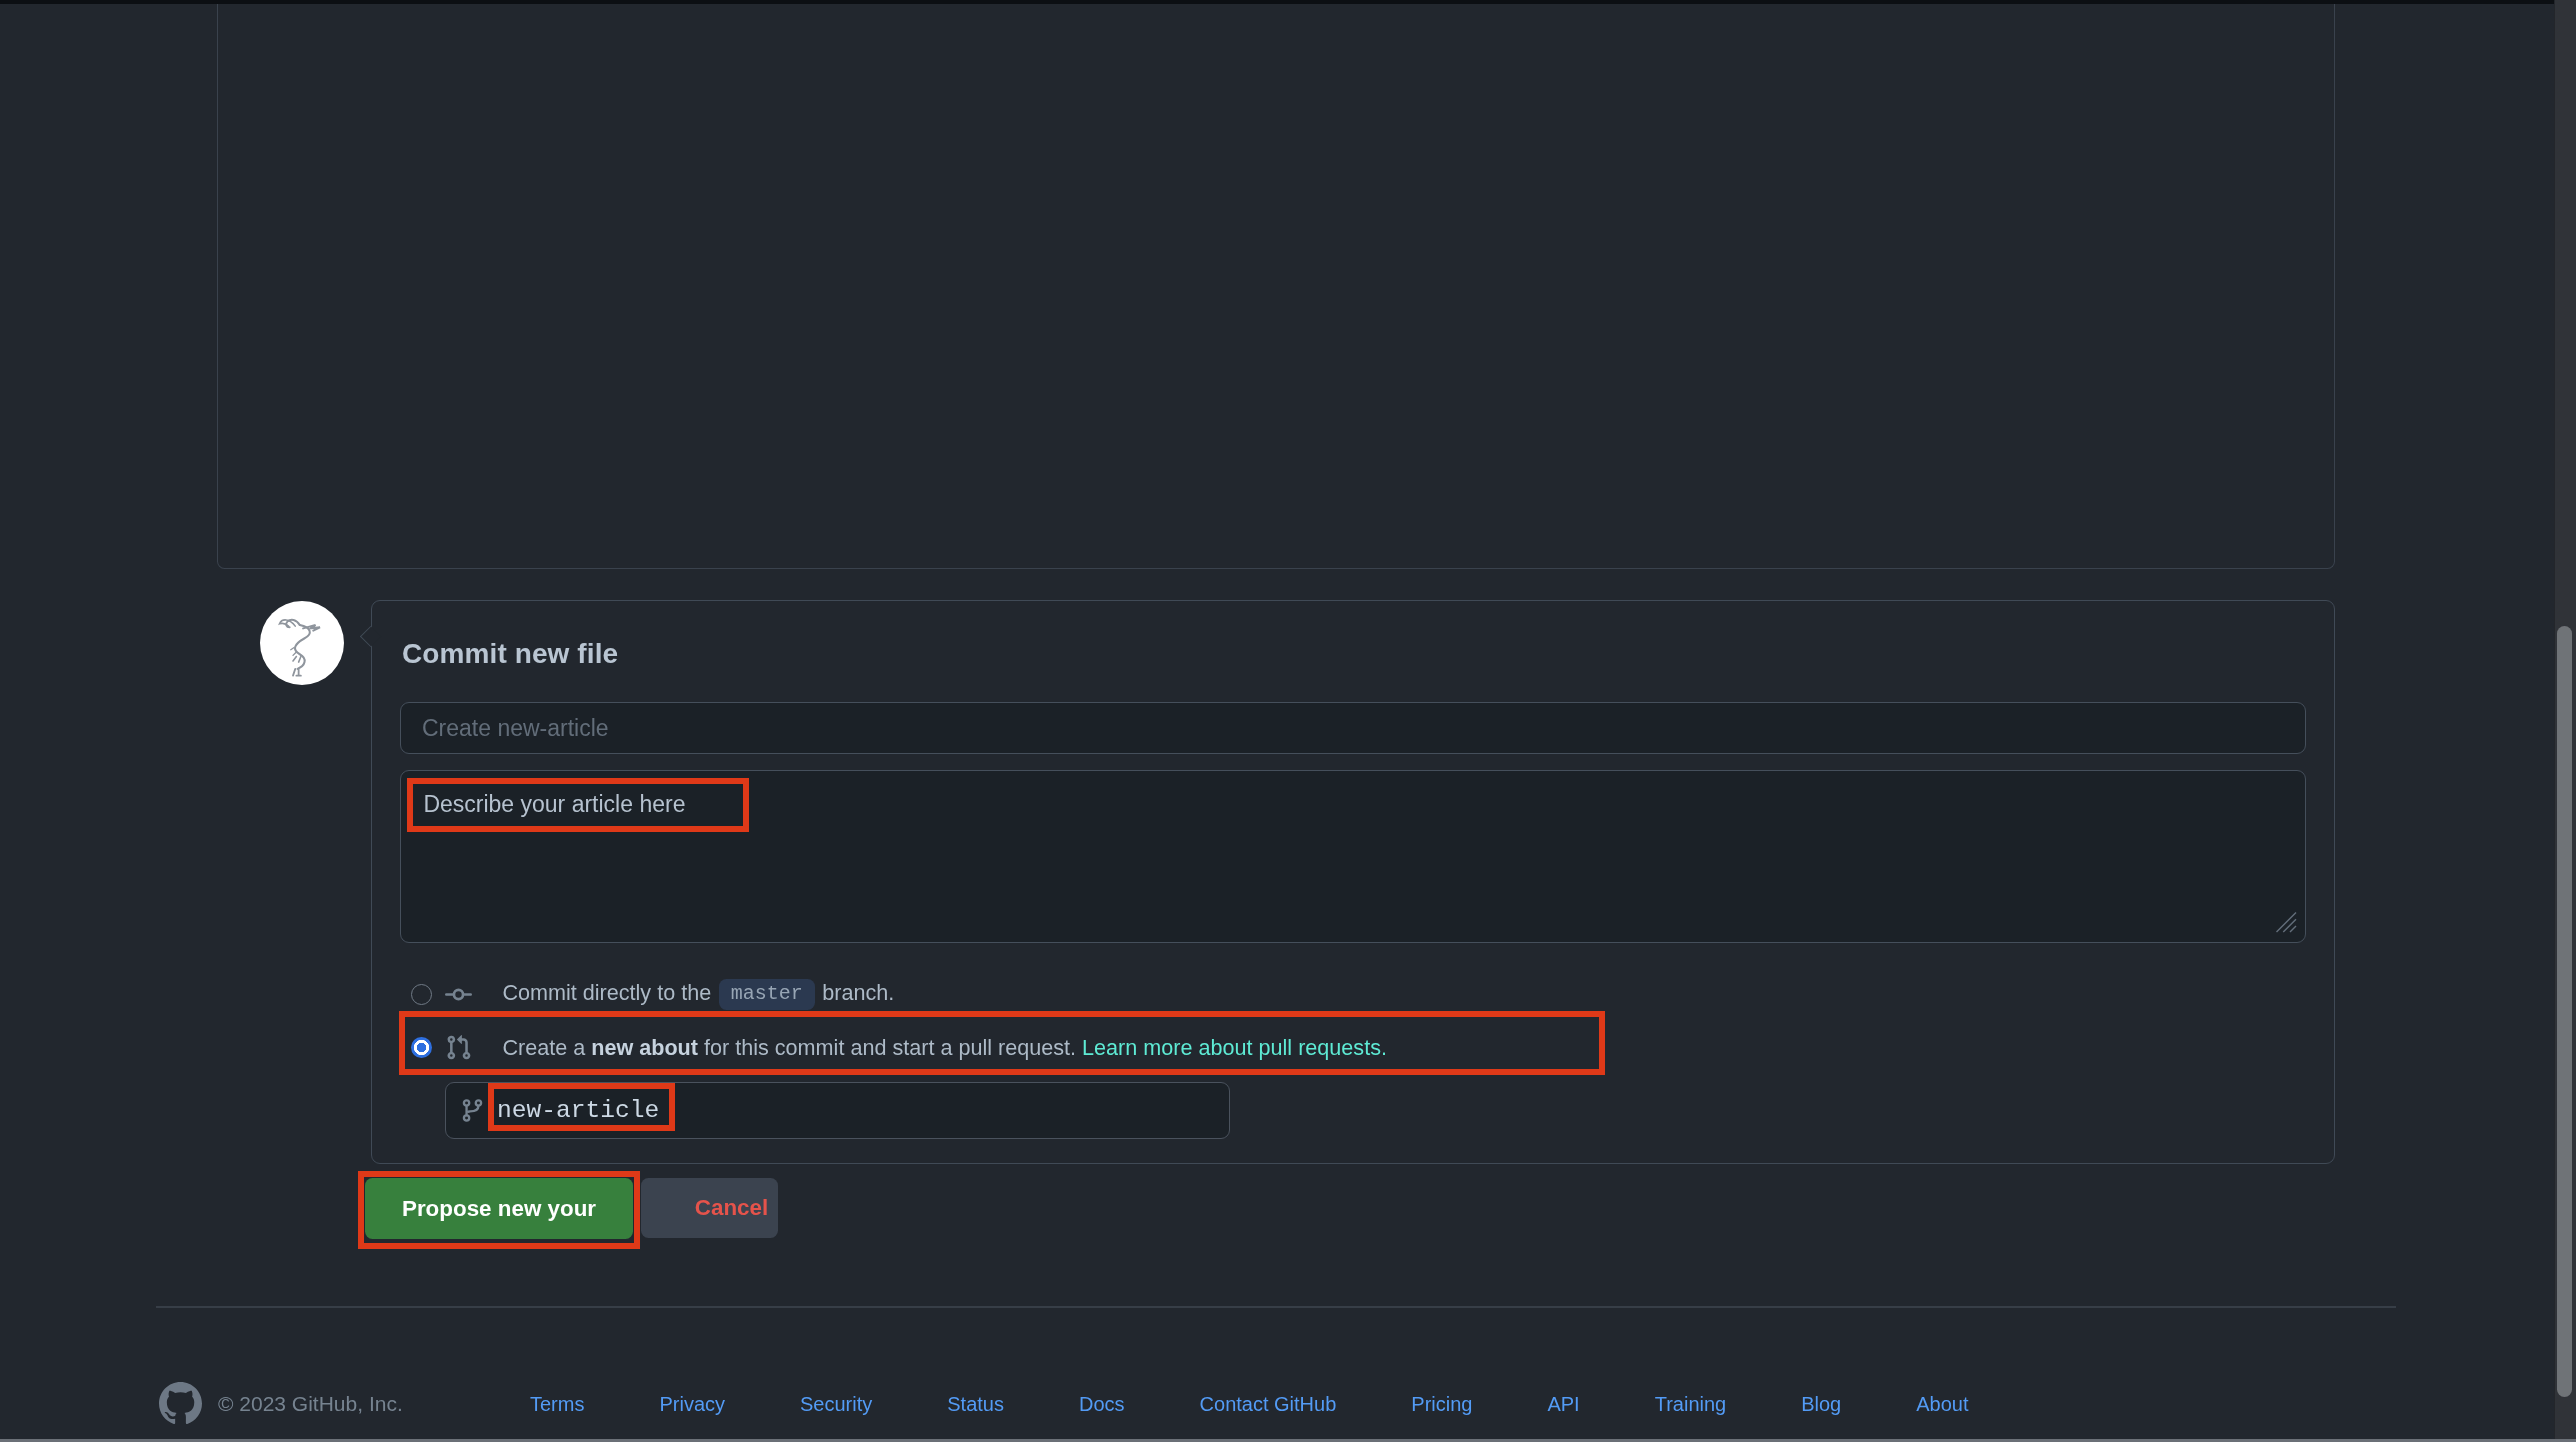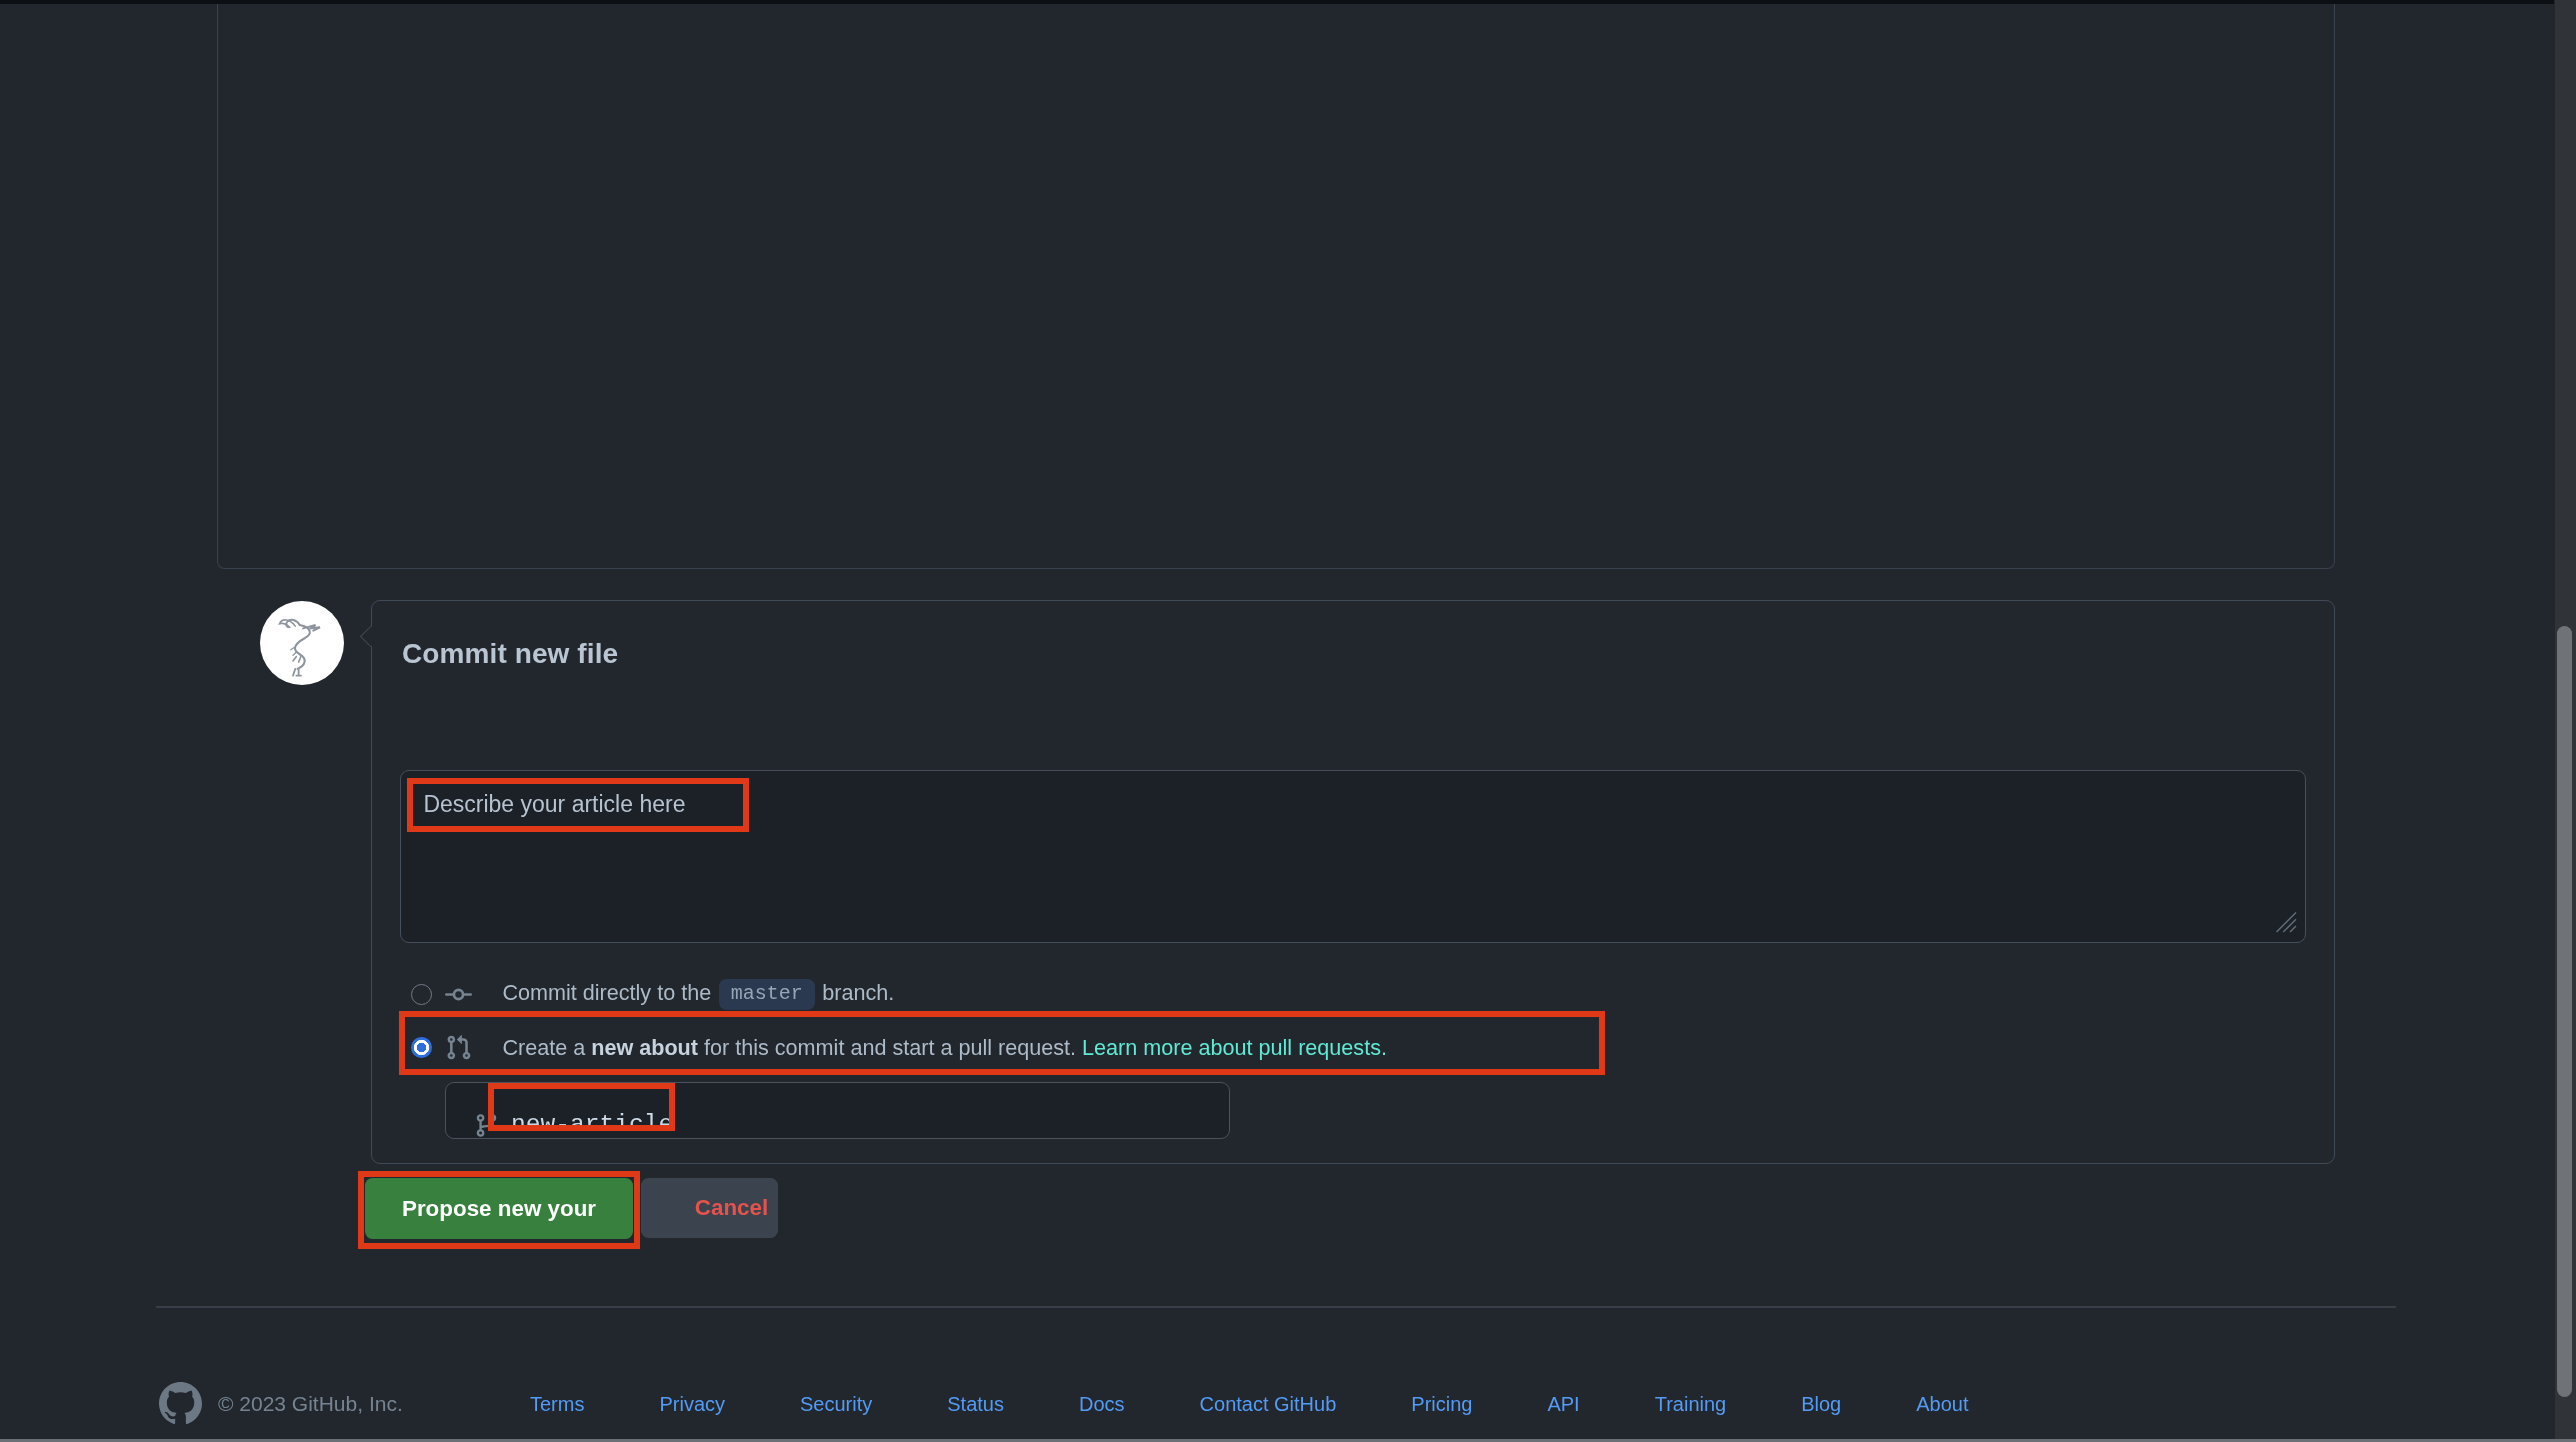--- a/index.html
+++ b/index.html
@@ -48,21 +48,21 @@
   .radio-circle.unchecked { border:1.5px solid #707a86; background:transparent; }
   .radio-circle.checked { background:radial-gradient(circle at 50% 50%, #2e6fe0 0 4.5px, #ffffff 4.8px 7.5px, #2e6fe0 7.8px 10.4px); }
   .row-icon { margin-left:13.4px; width:27px; height:27px; flex:0 0 27px; }
   .radio-label { margin-left:30px; font-size:21.6px; color:#adbac7; white-space:nowrap; }
   .radio-label .bold { font-weight:700; color:#c6d2de; }
   .branch-badge { display:inline-block; margin:0 7.5px; padding:3.7px 12px 5.2px; background:#2b3950; border-radius:7.5px;
     font-family:"Liberation Mono","DejaVu Sans Mono",monospace; font-size:20px; color:#97a5b4; }
   .pr-link { color:#5eead4; text-decoration:none; }
 
   .branch-input-wrap { position:absolute; left:73px; top:481px; width:785px; height:57px;
-    background:#1b2127; border:1.5px solid #4a525d; border-radius:9px; display:flex; align-items:flex-end; padding:0 28px; }
+    background:#1b2127; border:1.5px solid #4a525d; border-radius:9px; display:flex; align-items:center; padding:0 14px; }
   .branch-input-wrap .bi-icon { width:25px; height:25px; flex:0 0 25px; }
   .branch-input { margin-left:12px; flex:1; background:transparent; border:none; outline:none;
     font-family:"Liberation Mono","DejaVu Sans Mono",monospace; font-size:24.6px; color:#cdd9e5; }
 
   .btn { position:absolute; border:none; border-radius:7.5px; font-family:"Liberation Sans","DejaVu Sans",sans-serif;
     font-size:22.4px; font-weight:700; cursor:pointer; }
   .btn-propose { left:365px; top:1178px; width:268px; height:61px; background:#37803d; color:#ffffff; }
   .btn-cancel { left:641px; top:1178px; width:137px; height:60px; background:#3b434f; color:#e5534b;padding-left:44px; }
 
   
@@ -99,20 +99,21 @@
       <path d="M26 55 l-2 6 M29 55 l0 6 M27 61 l4 0" stroke-width="1.6"></path>
       <path d="M25 36 l-3 2 M27 40 l-3 3" stroke-width="1.2"></path>
     </svg>
   </div>
 
   <div class="commit-box">
     <div class="caret"></div>
 
     <h2 class="commit-title">Commit new file</h2>
 
+    <input class="summary-input" type="text" placeholder="Create new-article" style="">
 
     <textarea class="desc-textarea" style="">Describe your article here</textarea>
     <svg class="resize-grip" viewBox="0 0 40 40">
       <g stroke="#636e7b" stroke-width="2">
         <line x1="36" y1="10" x2="10" y2="36"></line>
           <line x1="36" y1="19" x2="19" y2="36"></line>
           <line x1="36" y1="28" x2="28" y2="36"></line>
       </g>
     </svg>
 

